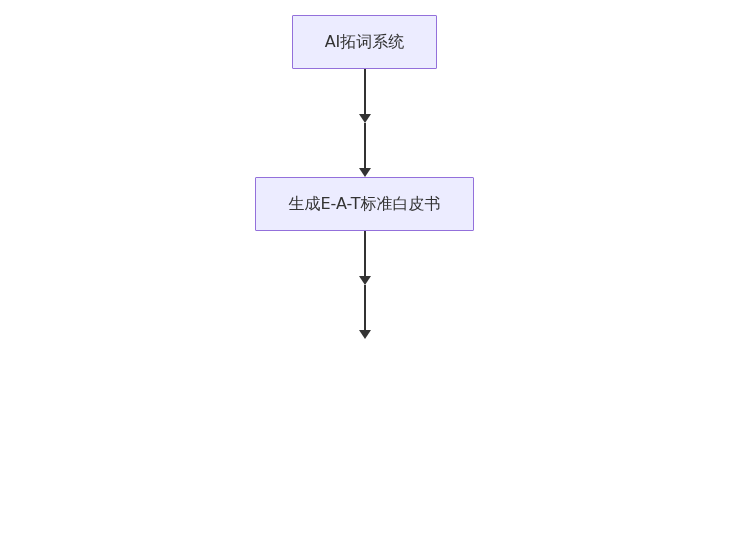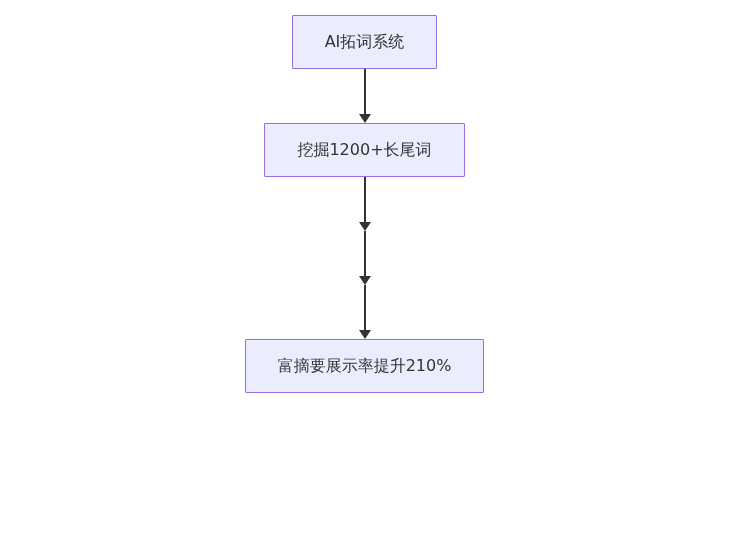--- a/index.html
+++ b/index.html
@@ -61,38 +61,35 @@
 
   <div class="node">
     <span>AI拓词系统</span>
   </div>
 
   <div class="arrow">
     <div class="line"></div>
     <div class="head"></div>
   </div>
 
+
+  <div class="arrow">
+    <div class="line"></div>
+    <div class="head"></div>
+  </div>
+
   <div class="node">
-    <span>挖掘1200+长尾词</span>
+    <span>生成E-A-T标准白皮书</span>
   </div>
 
   <div class="arrow">
     <div class="line"></div>
     <div class="head"></div>
   </div>
 
 
   <div class="arrow">
     <div class="line"></div>
     <div class="head"></div>
   </div>
 
 
-  <div class="arrow">
-    <div class="line"></div>
-    <div class="head"></div>
-  </div>
-
-  <div class="node">
-    <span>富摘要展示率提升210%</span>
-  </div>
-
 </div>
 
 </body></html>

